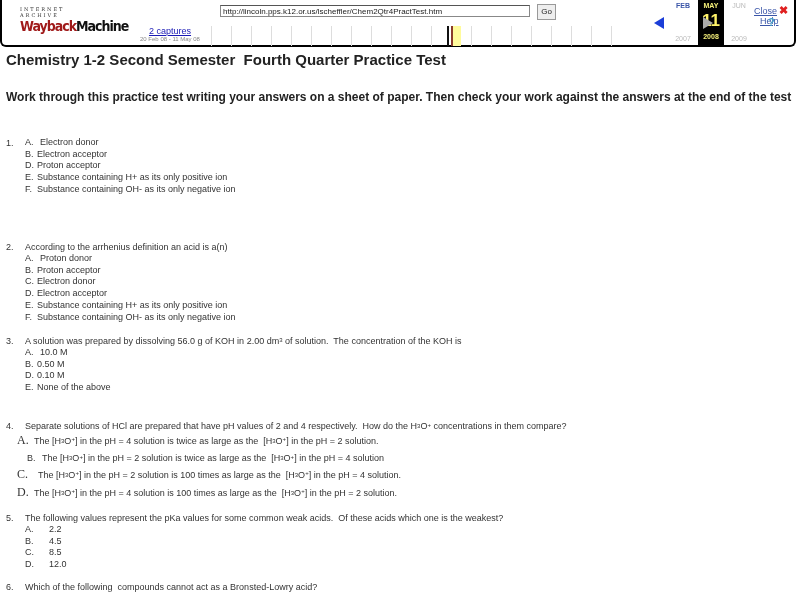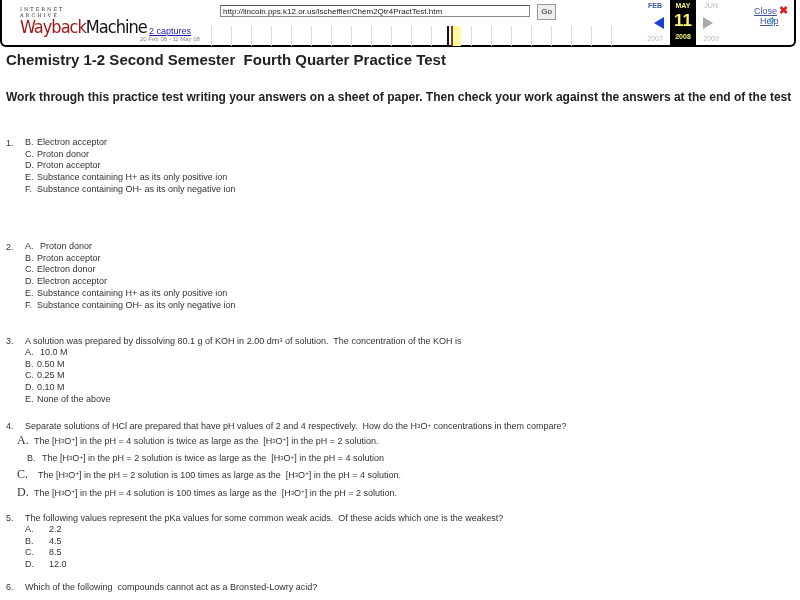--- a/index.html
+++ b/index.html
@@ -2,35 +2,35 @@
 <html><head>
 <meta charset="utf-8">
 <style>
   html, body { margin:0; padding:0; background:#fff; }
   body { width:800px; height:600px; overflow:hidden; position:relative; font-family:"Liberation Sans", sans-serif; color:#222; }
 
   
   .wb { position:absolute; left:0; top:0; width:796px; height:47px; border:2px solid #000; border-top:none; border-radius:0 0 6px 6px; background:#fff; box-sizing:border-box; }
   .wb-logo { position:absolute; left:18px; top:6px; width:85px; }
   .wb-ia { font-size:5px; letter-spacing:2px; color:#333; font-family:"DejaVu Serif", serif; }
-  .wb-wm { font-family:"DejaVu Sans Condensed","DejaVu Sans", sans-serif; font-weight:normal; font-size:18px; line-height:17px; letter-spacing:-1px; }
+  .wb-wm { font-family:"DejaVu Sans Condensed","DejaVu Sans", sans-serif; font-weight:bold; font-size:14px; line-height:17px; letter-spacing:-1px; }
   .wb-wm .w1 { color:#a01a1a; }
   .wb-wm .w2 { color:#111; }
   .wb-url { position:absolute; left:218px; top:5px; width:310px; height:12px; border:1px solid #888; border-top-color:#555; font-size:8px; line-height:12px; padding-left:2px; box-sizing:border-box; color:#222; font-family:"Liberation Sans", sans-serif; }
   .wb-go { position:absolute; left:535px; top:4px; width:17px; height:14px; border:1px solid #999; background:#eee; font-size:8px; text-align:center; line-height:14px; }
   .wb-caps { position:absolute; left:128px; top:26px; width:80px; text-align:center; }
   .wb-caps a { color:#1a1ab5; font-size:9px; text-decoration:underline; display:block; }
   .wb-caps .dr { font-size:6px; color:#888; }
   .wb-spark { position:absolute; left:209px; top:26px; width:406px; height:20px; }
   .wb-spark .tick { position:absolute; top:0; width:1px; height:20px; background:#ddd; }
   .wb-spark .hl { position:absolute; top:0; left:240px; width:10px; height:20px; background:#fffb9c; }
   .wb-spark .b1 { position:absolute; top:0; left:236px; width:2px; height:20px; background:#111; }
   .wb-spark .b2 { position:absolute; top:0; left:240px; width:2px; height:20px; background:#8a3b2b; }
   .wb-cal { position:absolute; left:640px; top:0; width:90px; height:46px; }
-  .wb-cal .col { position:absolute; top:0; width:26px; height:46px; text-align:center; }
+  .wb-cal .col { position:absolute; top:0; width:26px; height:46px; text-align:center;margin-left:28px; }
   .wb-cal .c1 { left:0; }
   .wb-cal .c2 { left:28px; background:#000; }
   .wb-cal .c3 { left:56px; }
   .wb-cal .mo { font-size:7px; font-weight:bold; margin-top:2px; height:9px; }
   .wb-cal .c1 .mo { color:#3a55a8; }
   .wb-cal .c2 .mo { color:#f5f07a; }
   .wb-cal .c3 .mo { color:#bbb; font-weight:normal; }
   .wb-cal .day { font-size:17px; font-weight:bold; color:#fff36a; line-height:20px; }
   .wb-cal .yr { font-size:7px; color:#bbb; margin-top:2px; }
   .wb-cal .c2 .yr { color:#f5f07a; font-weight:bold; }
@@ -119,42 +119,41 @@
   <div class="wb-help">
     <a>Help</a><span class="q">?</span>
   </div>
 </div>
 
 <div class="title">Chemistry 1-2 Second Semester  Fourth Quarter Practice Test</div>
 <div class="intro">Work through this practice test writing your answers on a sheet of paper.  Then check your work against the answers at the end of the test</div>
 
 <div class="q" style="top:137px">
   <div class="stem"><span class="num">1.</span></div>
+  <div class="opt"><span class="lt">A.</span><span class="tx" style="margin-left:3px">Electron donor</span></div>
   <div class="opt"><span class="lt">B.</span><span class="tx">Electron acceptor</span></div>
-  <div class="opt"><span class="lt">C.</span><span class="tx">Proton donor</span></div>
   <div class="opt"><span class="lt">D.</span><span class="tx">Proton acceptor</span></div>
   <div class="opt"><span class="lt">E.</span><span class="tx">Substance containing H+ as its only positive ion</span></div>
   <div class="opt"><span class="lt">F.</span><span class="tx">Substance containing OH- as its only negative ion</span></div>
 </div>
 
 <div class="q" style="top:241px">
-  <div class="stem"><span class="num">2.</span></div>
+  <div class="stem"><span class="num">2.</span><span>According to the arrhenius definition an acid is a(n)</span></div>
   <div class="opt"><span class="lt">A.</span><span class="tx" style="margin-left:3px">Proton donor</span></div>
   <div class="opt"><span class="lt">B.</span><span class="tx">Proton acceptor</span></div>
   <div class="opt"><span class="lt">C.</span><span class="tx">Electron donor</span></div>
   <div class="opt"><span class="lt">D.</span><span class="tx">Electron acceptor</span></div>
   <div class="opt"><span class="lt">E.</span><span class="tx">Substance containing H+ as its only positive ion</span></div>
   <div class="opt"><span class="lt">F.</span><span class="tx">Substance containing OH- as its only negative ion</span></div>
 </div>
 
 <div class="q" style="top:335px">
-  <div class="stem"><span class="num">3.</span><span><span>A solution was prepared by dissolving 80.1 g of KOH in 2.00 dm</span><sup>3</sup><span style="white-space:pre"> of solution.  The concentration of the KOH is</span></span></div>
+  <div class="stem"><span class="num">3.</span><span><span>A solution was prepared by dissolving 56.0 g of KOH in 2.00 dm</span><sup>3</sup><span style="white-space:pre"> of solution.  The concentration of the KOH is</span></span></div>
   <div class="opt"><span class="lt">A.</span><span class="tx" style="margin-left:3px">10.0 M</span></div>
   <div class="opt"><span class="lt">B.</span><span class="tx">0.50 M</span></div>
-  <div class="opt"><span class="lt">C.</span><span class="tx">0.25 M</span></div>
   <div class="opt"><span class="lt">D.</span><span class="tx">0.10 M</span></div>
   <div class="opt"><span class="lt">E.</span><span class="tx">None of the above</span></div>
 </div>
 
 <div class="q q4" style="top:420px">
   <div class="stem"><span class="num">4.</span><span><span style="white-space:pre">Separate solutions of HCl are prepared that have pH values of 2 and 4 respectively.  How do the H</span><sub>3</sub><span>O</span><sup>+</sup><span style="white-space:pre"> concentrations in them compare?</span></span></div>
   <div class="opt" style="padding-left:11px"><span class="serif-lt">A.</span><span>The [H</span><sub>3</sub>O<sup>+</sup><span style="white-space:pre">] in the pH = 4 solution is twice as large as the  [H</span><sub>3</sub>O<sup>+</sup><span>] in the pH = 2 solution.</span></div>
   <div class="opt" style="padding-left:21px"><span class="lt" style="width:15px">B.</span><span>The [H</span><sub>3</sub>O<sup>+</sup><span style="white-space:pre">] in the pH = 2 solution is twice as large as the  [H</span><sub>3</sub>O<sup>+</sup><span>] in the pH = 4 solution</span></div>
   <div class="opt" style="padding-left:11px"><span class="serif-lt" style="width:21px">C.</span><span>The [H</span><sub>3</sub>O<sup>+</sup><span style="white-space:pre">] in the pH = 2 solution is 100 times as large as the  [H</span><sub>3</sub>O<sup>+</sup><span>] in the pH = 4 solution.</span></div>
   <div class="opt" style="padding-left:11px"><span class="serif-lt">D.</span><span>The [H</span><sub>3</sub>O<sup>+</sup><span style="white-space:pre">] in the pH = 4 solution is 100 times as large as the  [H</span><sub>3</sub>O<sup>+</sup><span>] in the pH = 2 solution.</span></div>

